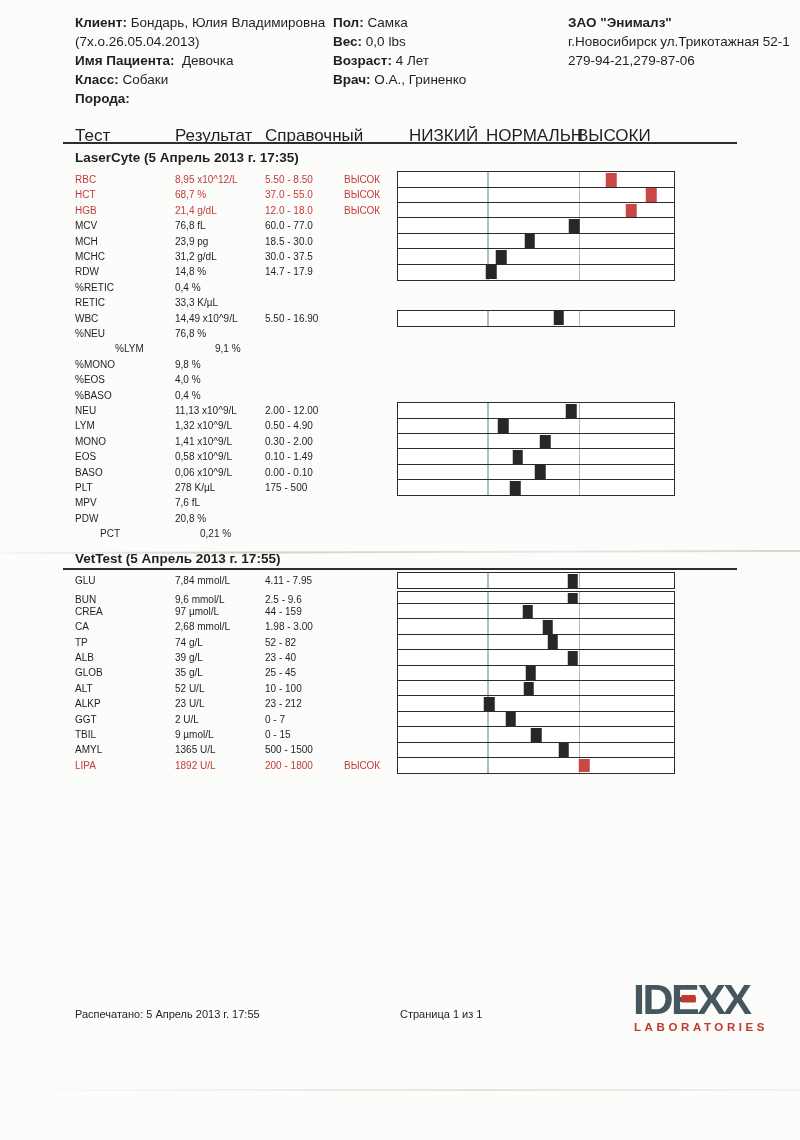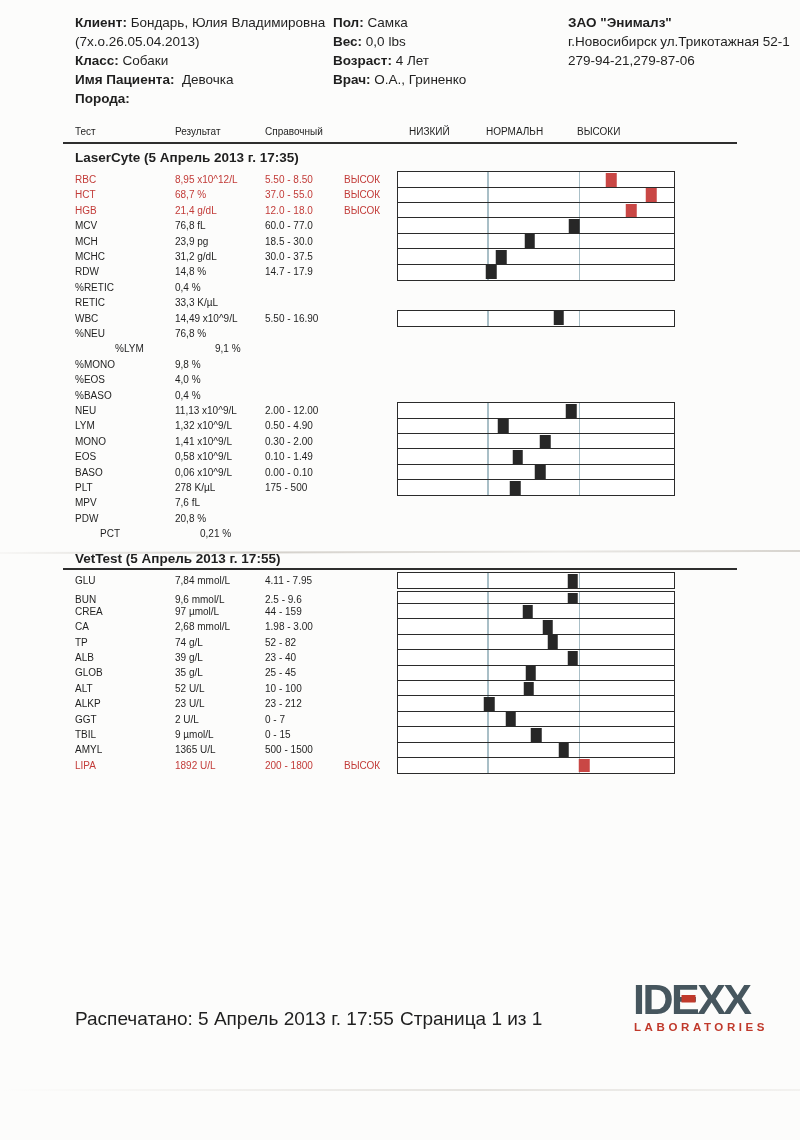--- a/index.html
+++ b/index.html
@@ -13,21 +13,21 @@
     overflow:hidden;
   }
   .abs{position:absolute;}
   
   .hdr{font-size:13.5px;line-height:19px;}
   .hdr b{font-weight:bold;}
   .hdr-left{left:75px;top:13px;width:262px;}
   .hdr-mid{left:333px;top:13px;width:220px;}
   .hdr-right{left:568px;top:13px;width:228px;}
   
-  .colhdr{font-size:10px;top:126px;white-space:nowrap;}
+  .colhdr{font-size:17px;top:126px;white-space:nowrap;}
   .rule{height:1.8px;background:#2e2e2e;}
   
   .sec-title{font-size:13.5px;font-weight:bold;white-space:nowrap;}
   
   .rows{left:0;width:800px;}
   .row{position:absolute;left:0;width:752px;height:15.4px;font-size:10px;line-height:15.6px;}
   .row span{position:absolute;white-space:nowrap;}
   .c-test{left:75px;}
   .c-res{left:175px;}
   .c-ref{left:265px;}
@@ -37,35 +37,35 @@
   .bar{
     position:absolute;left:397px;width:278px;top:-0.8px;bottom:-0.8px;
     box-sizing:border-box;border:1.6px solid var(--bar-border);background:#fff;
   }
   .divider{position:absolute;top:0;bottom:0;width:1.6px;background:var(--divider);}
   .div1{left:32.3%;}
   .div2{left:65.4%;}
   .marker{position:absolute;top:0.5px;bottom:0.5px;width:10.5px;transform:translateX(-50%);background:var(--marker);}
   .marker.alert{background:var(--marker-alert);}
   
-  .footer-text{font-size:19px;white-space:nowrap;}
+  .footer-text{font-size:11px;white-space:nowrap;}
   
   .crease{left:0;width:100%;height:1.5px;pointer-events:none;}
   .crease1{top:551px;background:linear-gradient(90deg,rgba(160,152,140,0.05),rgba(160,152,140,0.45) 30%,rgba(160,152,140,0.2) 70%,rgba(160,152,140,0.4));transform:rotate(-0.15deg);}
   .crease2{top:1089px;background:linear-gradient(90deg,rgba(160,152,140,0.0),rgba(160,152,140,0.25) 60%,rgba(160,152,140,0.1));}
 </style>
 </head>
 <body>
 
 <div class="page" style="--alert: #c23b38; --marker: #272727; --marker-alert: #c94745; --bar-border: #2b2b2b; --divider: #a9bfc7; --logo-slate: #46565e; --logo-red: #c0392b;">
 
   <div class="abs hdr hdr-left">
     <div><b>Клиент:</b> <span>Бондарь, Юлия Владимировна (7х.о.26.05.04.2013)</span></div>
+    <div><b>Имя Пациента:</b>&nbsp; <span>Девочка</span></div>
     <div><b>Класс:</b> <span>Собаки</span></div>
-    <div><b>Имя Пациента:</b>&nbsp; <span>Девочка</span></div>
     <div><b>Порода:</b> <span></span></div>
   </div>
 
   <div class="abs hdr hdr-mid">
     <div><b>Пол:</b> <span>Самка</span></div>
     <div><b>Вес:</b> <span>0,0 lbs</span></div>
     <div><b>Возраст:</b> <span>4 Лет</span></div>
     <div><b>Врач:</b> <span>О.А., Гриненко</span></div>
   </div>
 

